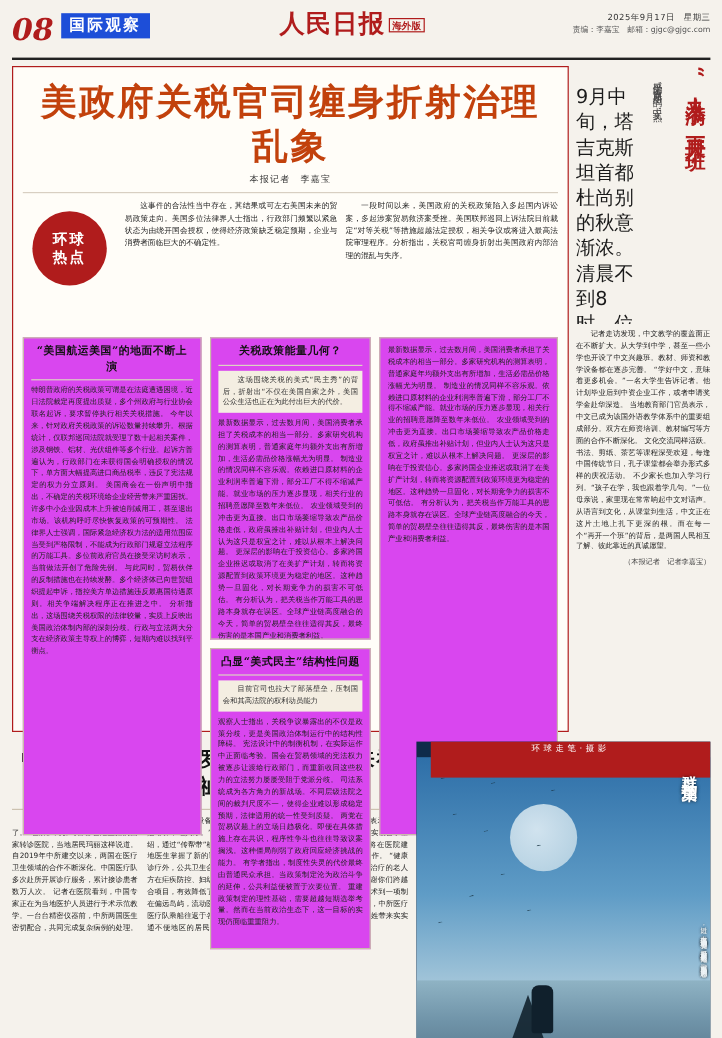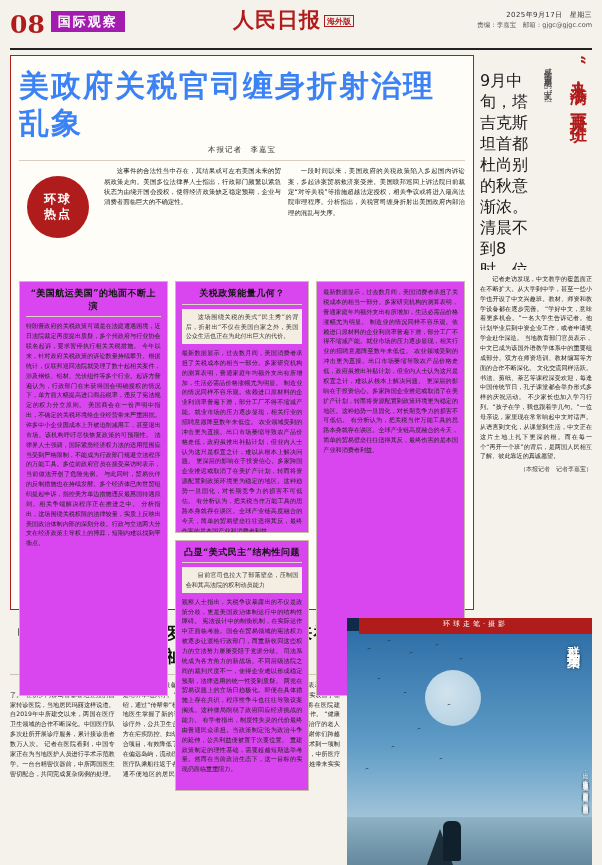--- a/index.html
+++ b/index.html
@@ -20,29 +20,30 @@
 
   
   .masthead {
     display:flex; align-items:flex-start;
     border-bottom:2px solid #222;
     padding-bottom:4px;
     height:44px;
   }
   .page-num {
     font-family:"DejaVu Serif","Liberation Serif",serif;
+    font-style:italic;
     font-weight:bold;
     font-size:25px;
     color:#b01c1c;
     line-height:1;
     padding-top:6px;
     padding-right:6px;
   }
   .section-tag {
-    background:#a21caf;
+    background:#1d4ed8;
     color:#fff;
     font-size:13px;
     font-weight:bold;
     letter-spacing:2px;
     padding:4px 7px 3px 7px;
     margin-top:5px;
     line-height:1.1;
   }
   .masthead-center {
     flex:1;
@@ -93,24 +94,24 @@
   .right-col {
     width:112px;
     margin-left:6px;
     position:relative;
   }
 
   
   .headline {
     font-family:"DejaVu Serif","Liberation Serif",serif;
     font-weight:bold;
-    color:#3b82f6;
+    color:#c2410c;
     font-size:30px;
     letter-spacing:2px;
-    text-align:left;
+    text-align:center;
     line-height:1.22;
     padding:6px 0 4px 0;
   }
   .byline {
     text-align:center;
     font-size:7.5px;
     color:#333;
     letter-spacing:1px;
     border-bottom:1px solid #d8cfc2;
     padding-bottom:5px;
@@ -267,21 +268,21 @@
 
   .photo-block {
     flex:1;
     position:relative;
     background:#0f2b4a;
     overflow:hidden;
   }
   .photo-header {
     position:absolute;
     top:0; left:12px; right:0;
-    height:16px;
+    height:30px;
     background:#b01c1c;
     color:#fff;
     font-size:7px;
     letter-spacing:3px;
     text-align:center;
     line-height:13px;
     z-index:5;
   }
   .sky {
     position:absolute;

